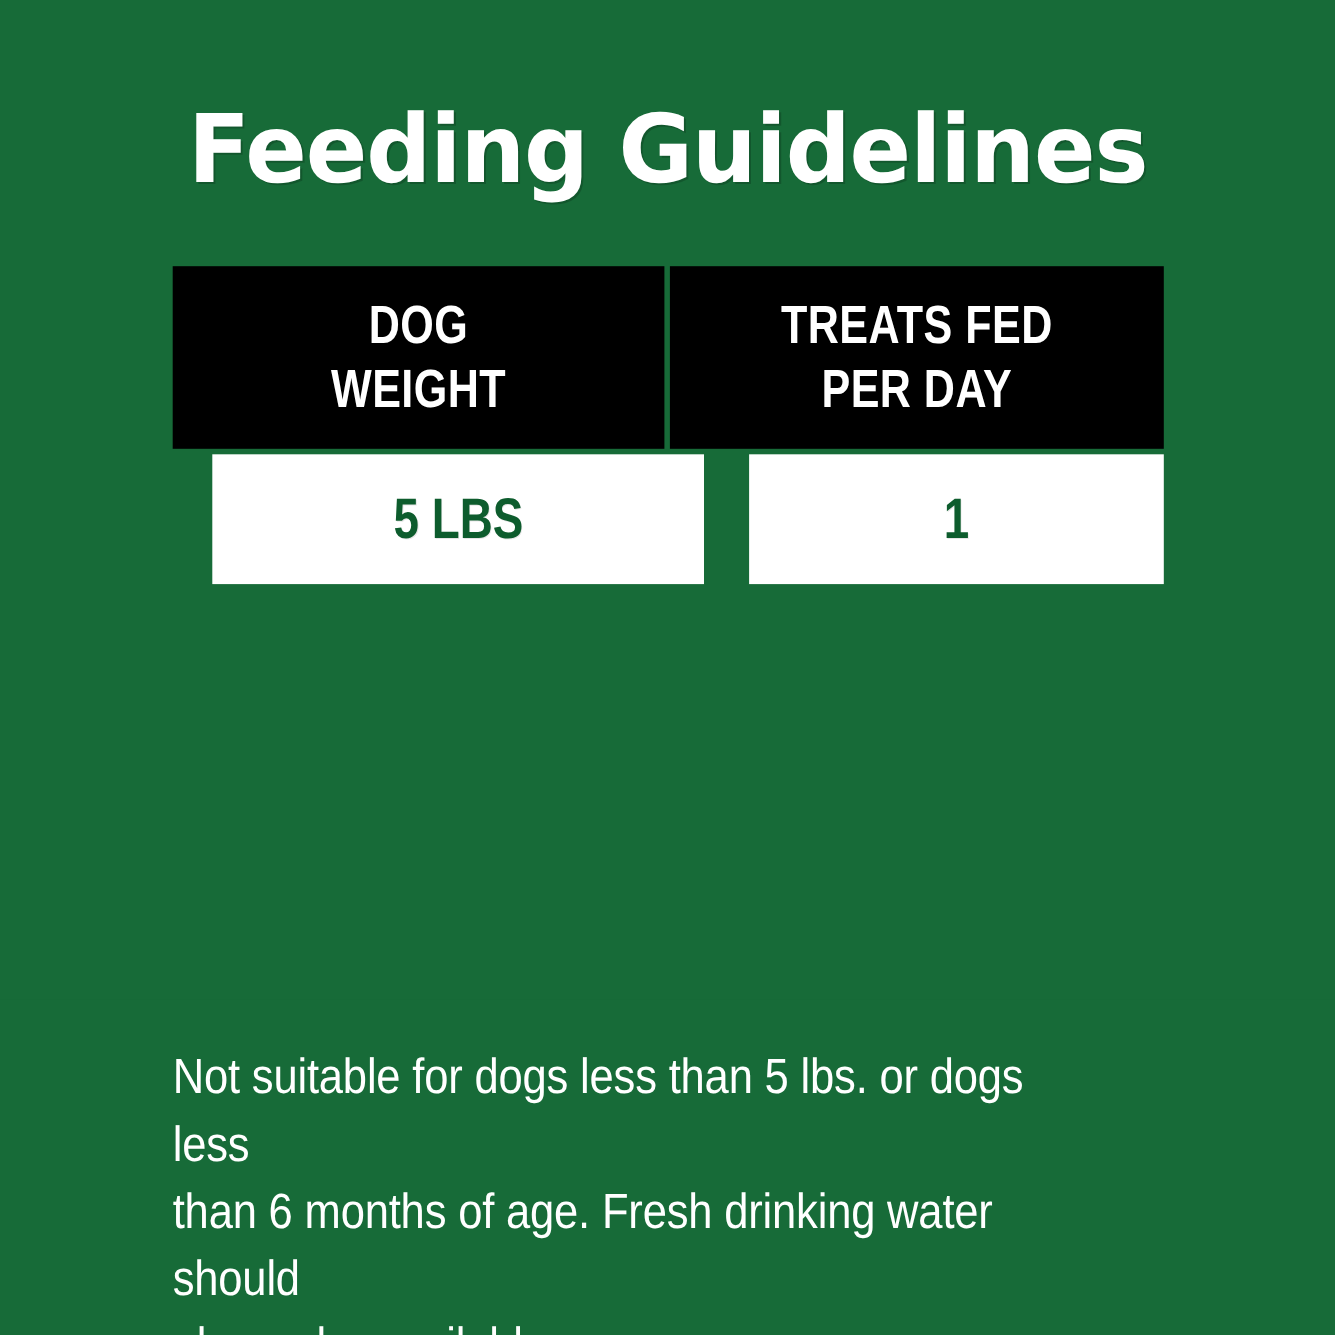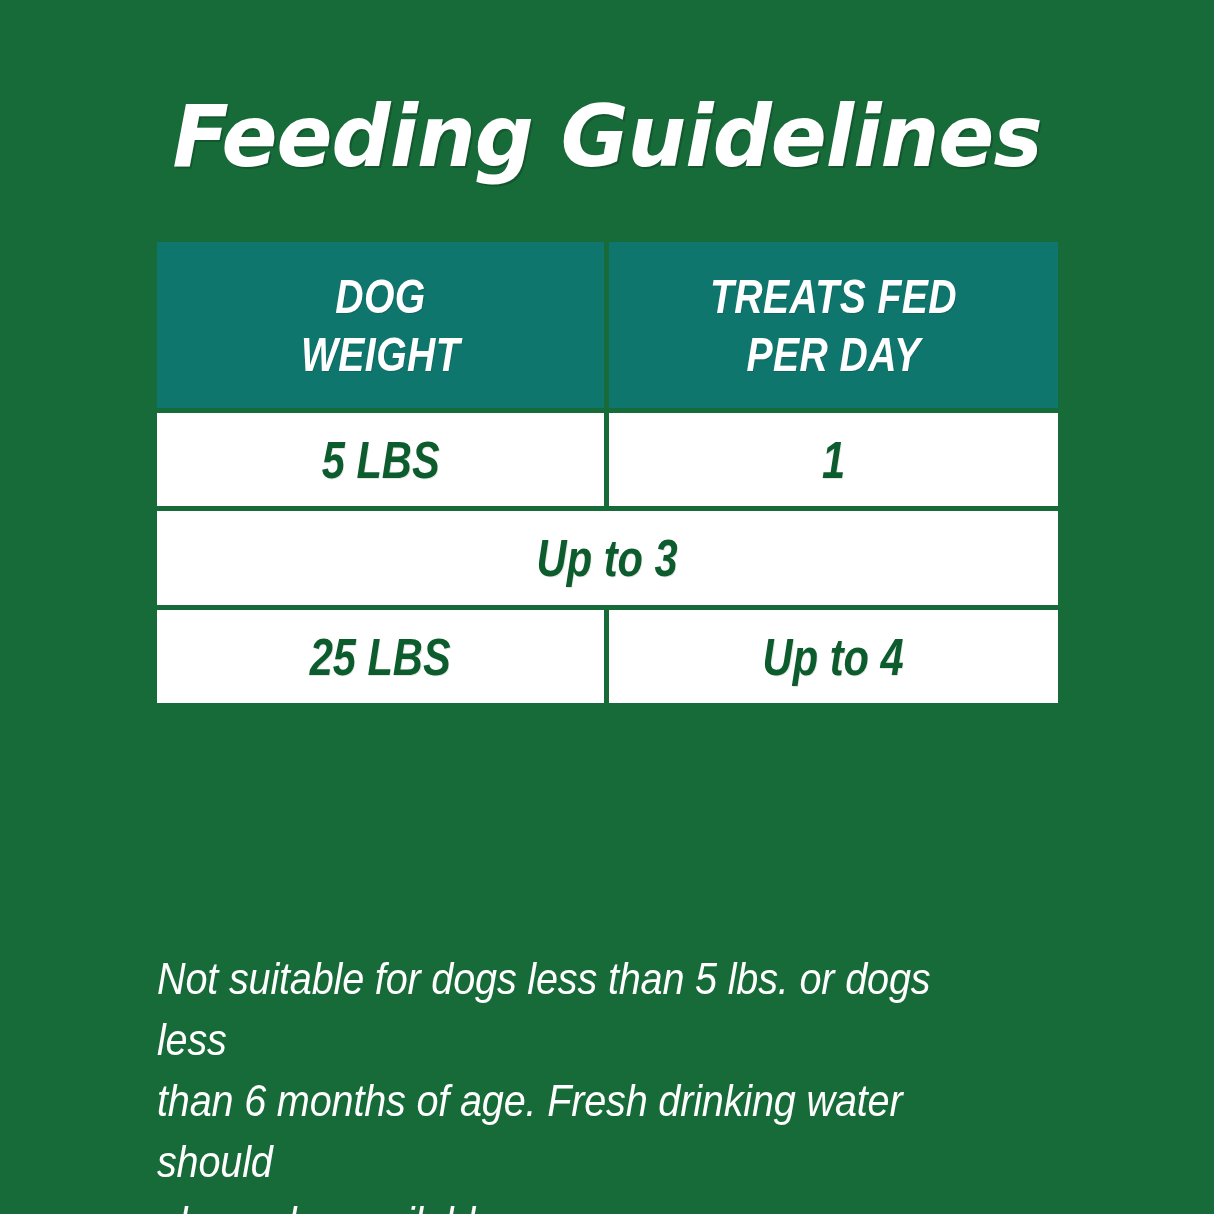--- a/index.html
+++ b/index.html
@@ -13,21 +13,20 @@
     font-family: "Liberation Sans", sans-serif;
     overflow: hidden;
   }
 
   .panel {
     position: relative;
     width: 1214px;
     height: 909px;
     background: #176B38;
     box-sizing: border-box;
-    font-style: italic;
   }
 
   
   .title {
     position: absolute;
     left: 0;
     top: 88px;
     width: 1214px;
     text-align: center;
     color: #FFFFFF;
@@ -73,21 +72,21 @@
     align-items: center;
     justify-content: center;
     text-align: center;
     box-sizing: border-box;
     overflow: hidden;
   }
   .cell.c1 { width: 447px; flex: 0 0 447px; }
   .cell.c2 { flex: 1 1 auto; }
 
   .header-row .cell {
-    background: #0f766e;
+    background: #000000;
     color: #FFFFFF;
     font-family: "Liberation Sans", sans-serif;
     font-weight: 700;
     font-size: 49px;
     line-height: 58px;
     letter-spacing: 0.5px;
     transform: none;
     text-shadow: 1px 1px 0 rgba(0,0,0,0.12);
   }
   .header-row .cell .htxt {
@@ -98,20 +97,21 @@
   }
 
   .data-row .cell {
     background: #FFFFFF;
     color: #0D5C2D;
     font-family: "Liberation Sans", sans-serif;
     font-weight: 700;
     font-size: 52px;
     line-height: 60px;
     text-shadow: 1px 1px 0 rgba(0,0,0,0.10);
+    margin-left: 36px;
   }
   .data-row .cell .dtxt {
     display: block;
     transform: scaleX(0.80);
     transform-origin: 50% 50%;
     white-space: nowrap;
   }
 
   
   .footnote {
@@ -155,33 +155,22 @@
     <div class="row data-row">
       <div class="cell c1">
         <span class="dtxt">5 LBS</span>
       </div>
       <div class="cell c2">
         <span class="dtxt">1</span>
       </div>
     </div>
 
     <div class="row data-row">
-      <div class="cell c2">
-        <span class="dtxt">Up to 3</span>
-      </div>
     </div>
 
-    <div class="row data-row">
-      <div class="cell c1">
-        <span class="dtxt">25 LBS</span>
-      </div>
-      <div class="cell c2">
-        <span class="dtxt">Up to 4</span>
-      </div>
-    </div>
 
     <div class="row data-row">
     </div>
 
     <div class="row data-row">
     </div>
 
   </div>
 
   <div class="footnote">

